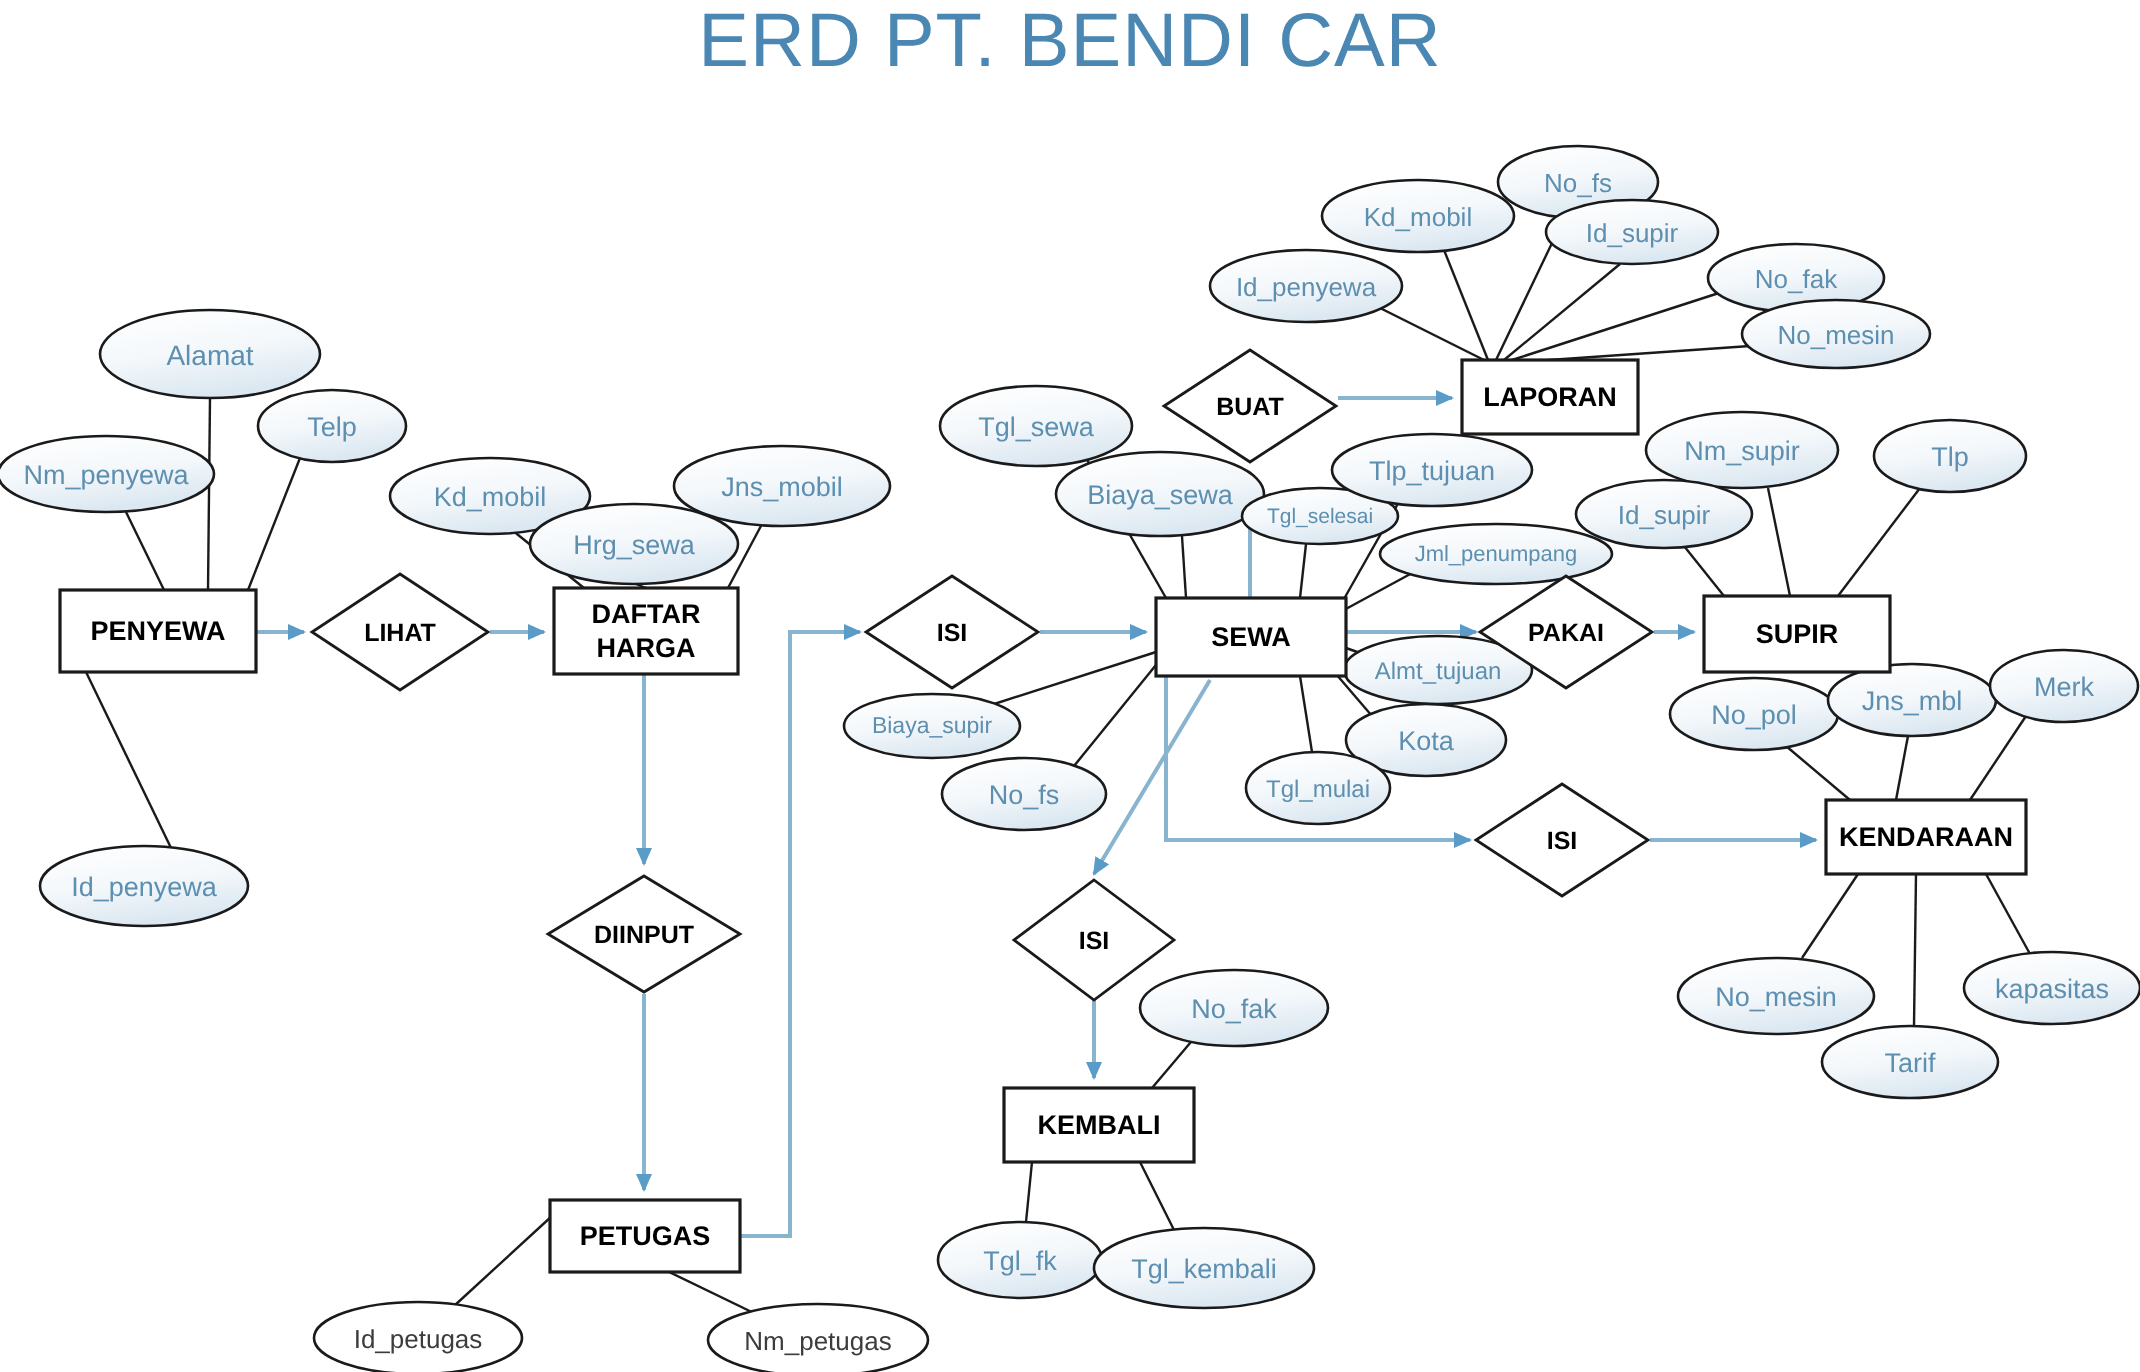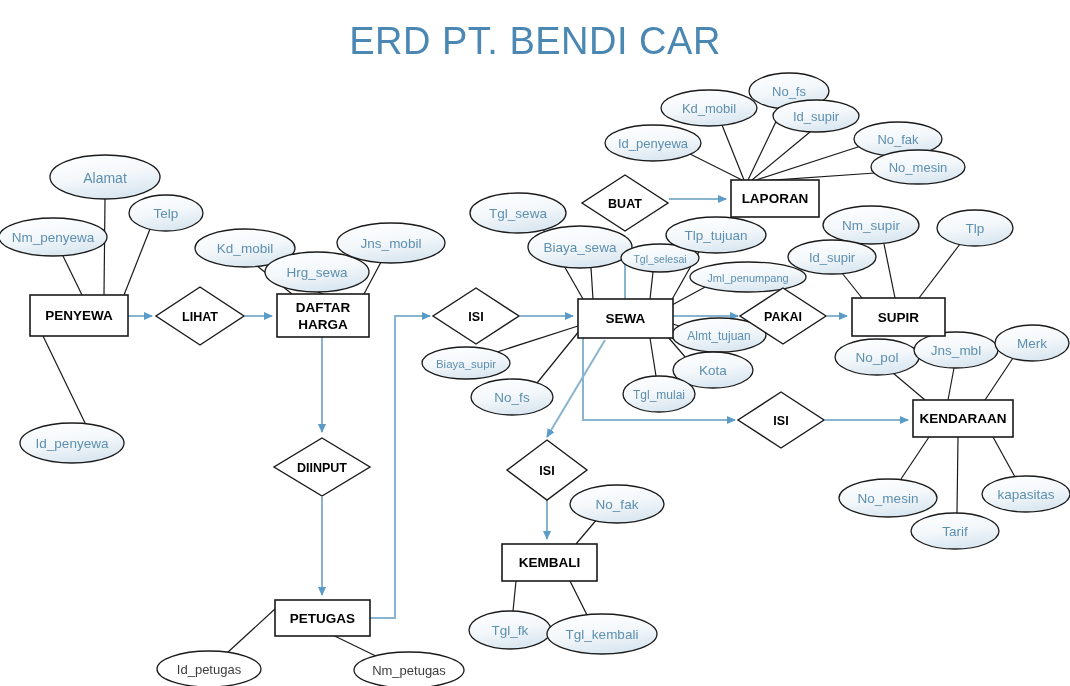--- a/index.html
+++ b/index.html
@@ -11,21 +11,21 @@
     position: relative;
     width: 1070px;
     height: 686px;
     background: #ffffff;
     overflow: hidden;
     font-family: "Liberation Sans", sans-serif;
   }
   #title {
     position: absolute;
     left: 0;
-    top: 20px;
+    top: 0;
     width: 1070px;
     text-align: center;
     font-family: "Liberation Sans", sans-serif;
     font-size: 38px;
     font-weight: 400;
     color: #4a87b3;
     letter-spacing: 0.5px;
   }
   svg.diagram {
     position: absolute;

